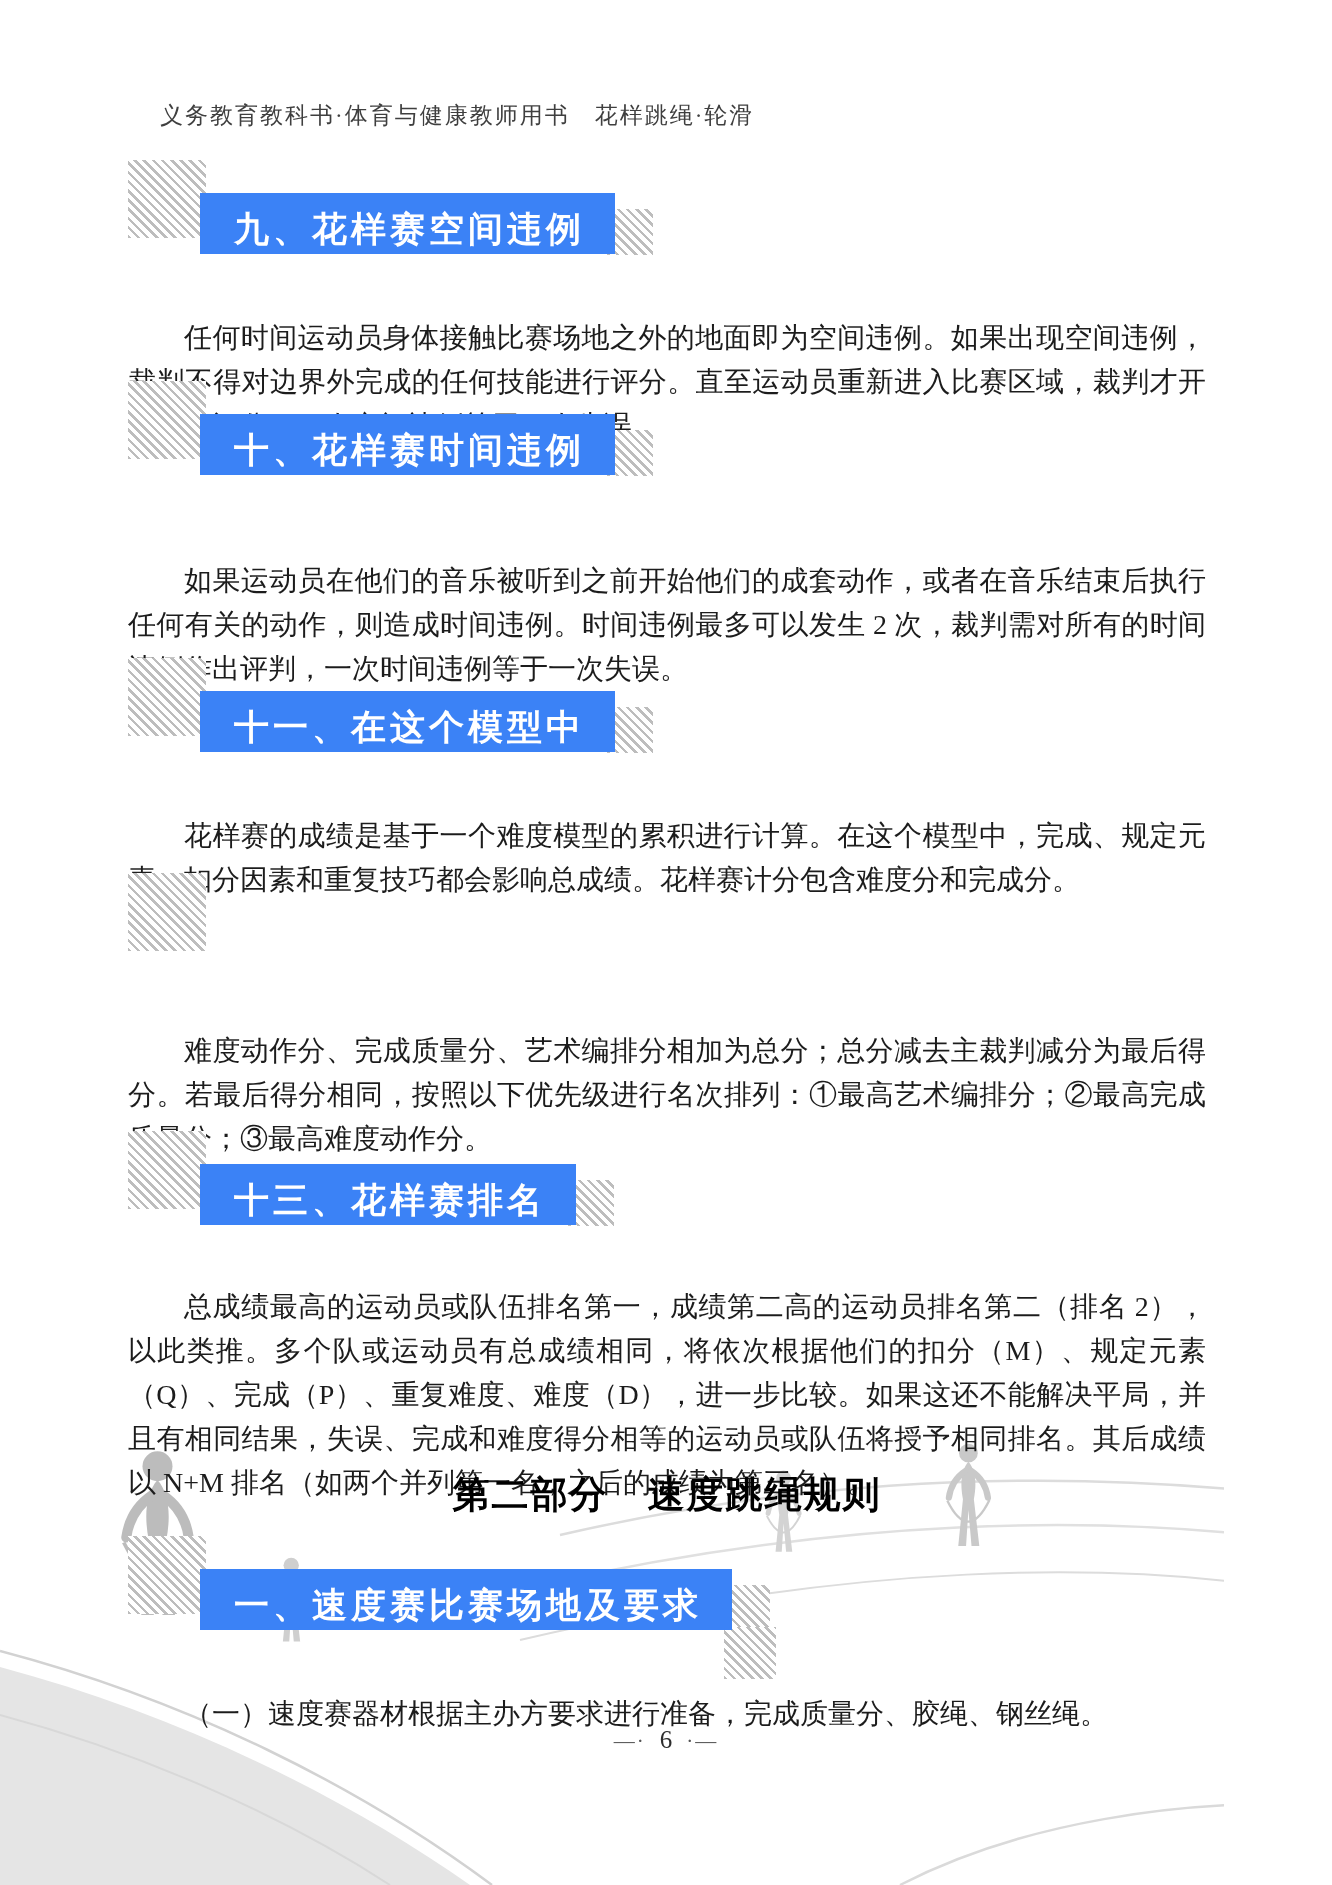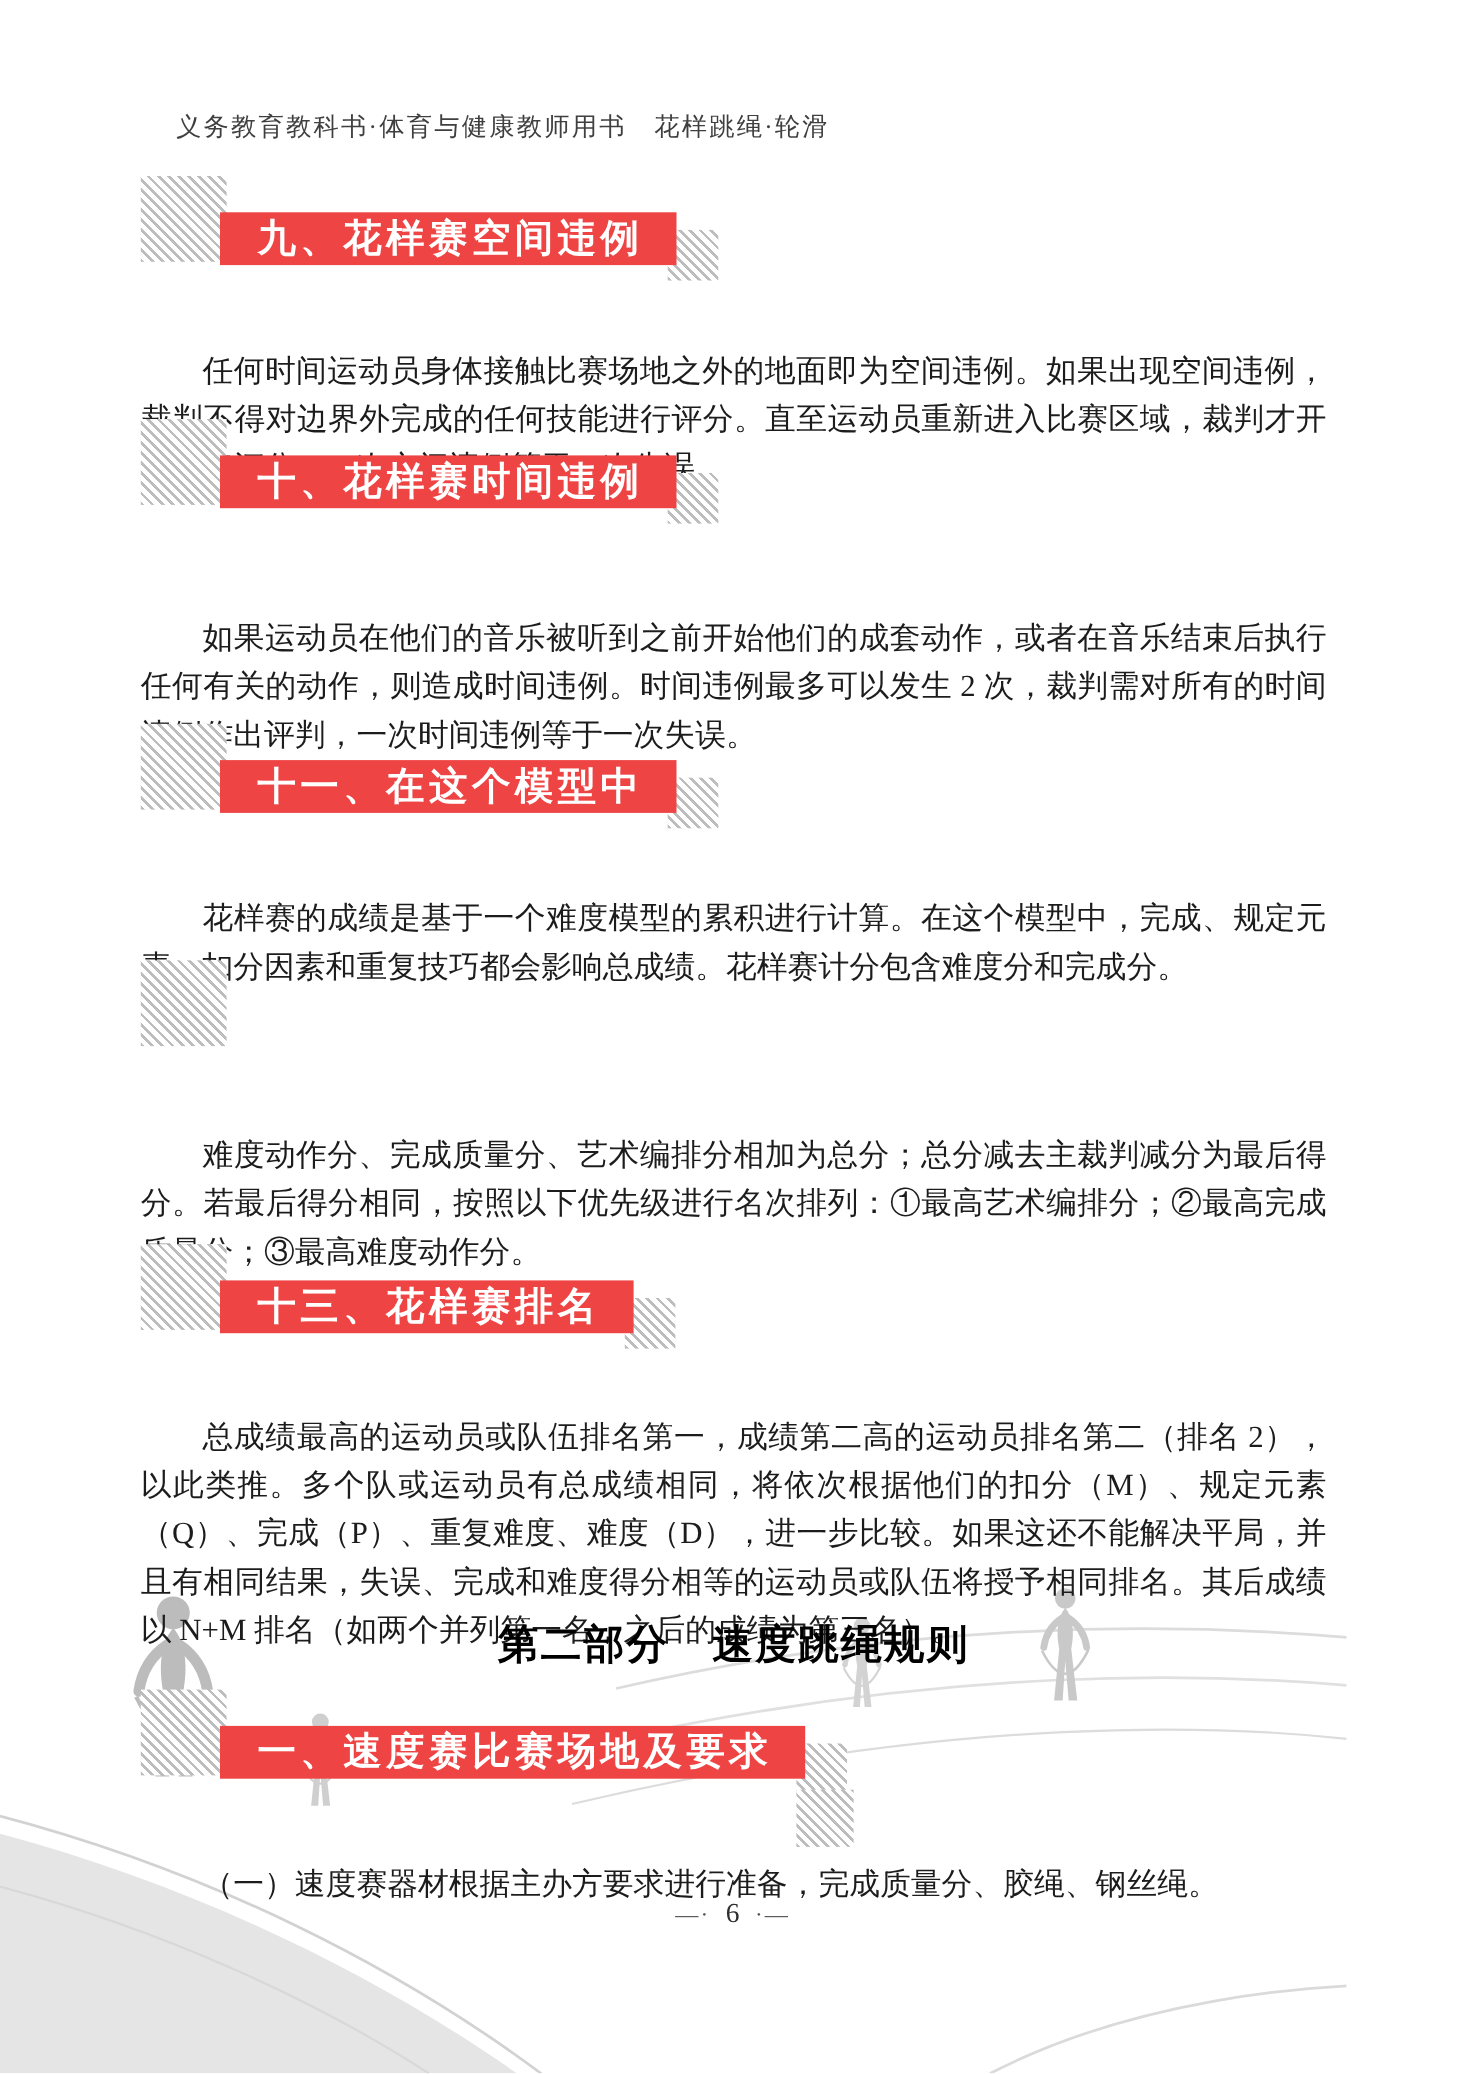--- a/index.html
+++ b/index.html
@@ -14,23 +14,23 @@
     font-size:23px; color:#3f3f3f; letter-spacing:2px;
   }
   
   .sec-head{ position:absolute; left:128px; width:1078px; height:84px; }
   .hatch{
     background-image:repeating-linear-gradient(45deg,#bdbdbd 0px,#bdbdbd 2.5px,#ffffff 2.5px,#ffffff 6.5px);
   }
   .hatch-left{ position:absolute; left:0; top:0; width:78px; height:78px; z-index:1; }
   .head-row{ position:absolute; left:72px; top:33px; display:flex; align-items:flex-start; z-index:2; }
   .banner{
-    background:#ef4444; color:#ffffff;
+    background:#3b82f6; color:#ffffff;
     font-size:35px; font-weight:700; letter-spacing:4px;
-    line-height:48px; height:48px; padding:0 30px 0 34px;
+    line-height:48px; height:48px; padding:13px 30px 0 34px;
     white-space:nowrap; position:relative; z-index:3;
   }
   .hatch-right{ width:46px; height:46px; margin-left:-8px; margin-top:16px; position:relative; z-index:1; }
   .hatch-right2{ width:52px; height:52px; margin-left:-46px; margin-top:58px; position:relative; z-index:1; }
   
   .para{
     position:absolute; left:128px; width:1078px;
     font-size:28px; line-height:44px; color:#1c1c1c;
     text-align:justify; text-indent:2em;
   }

